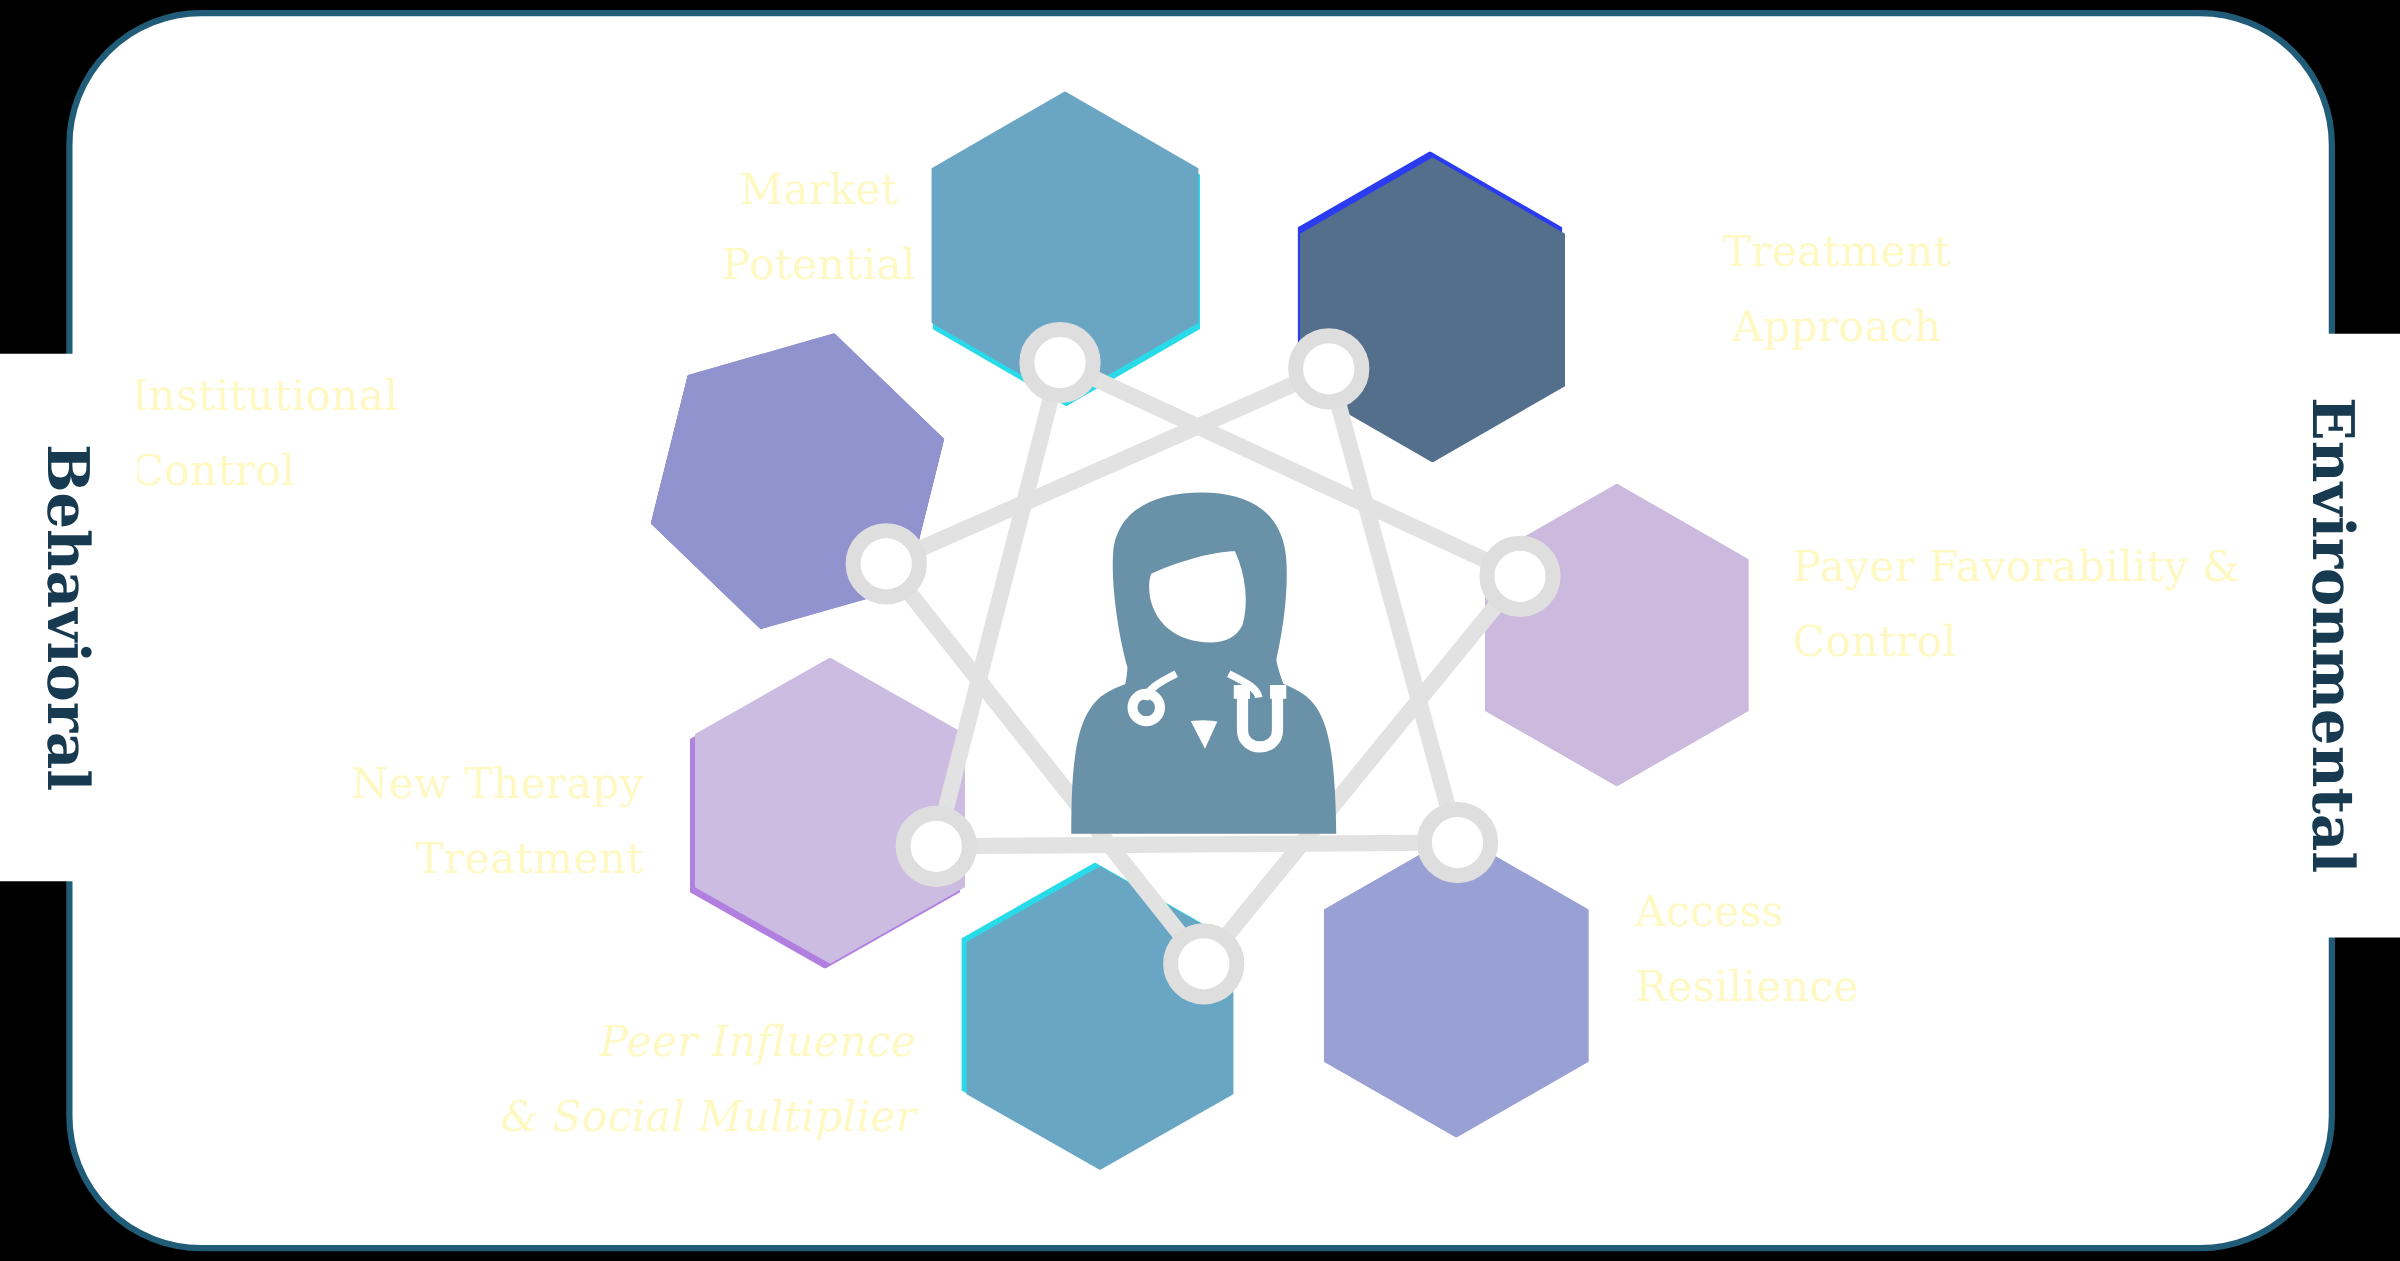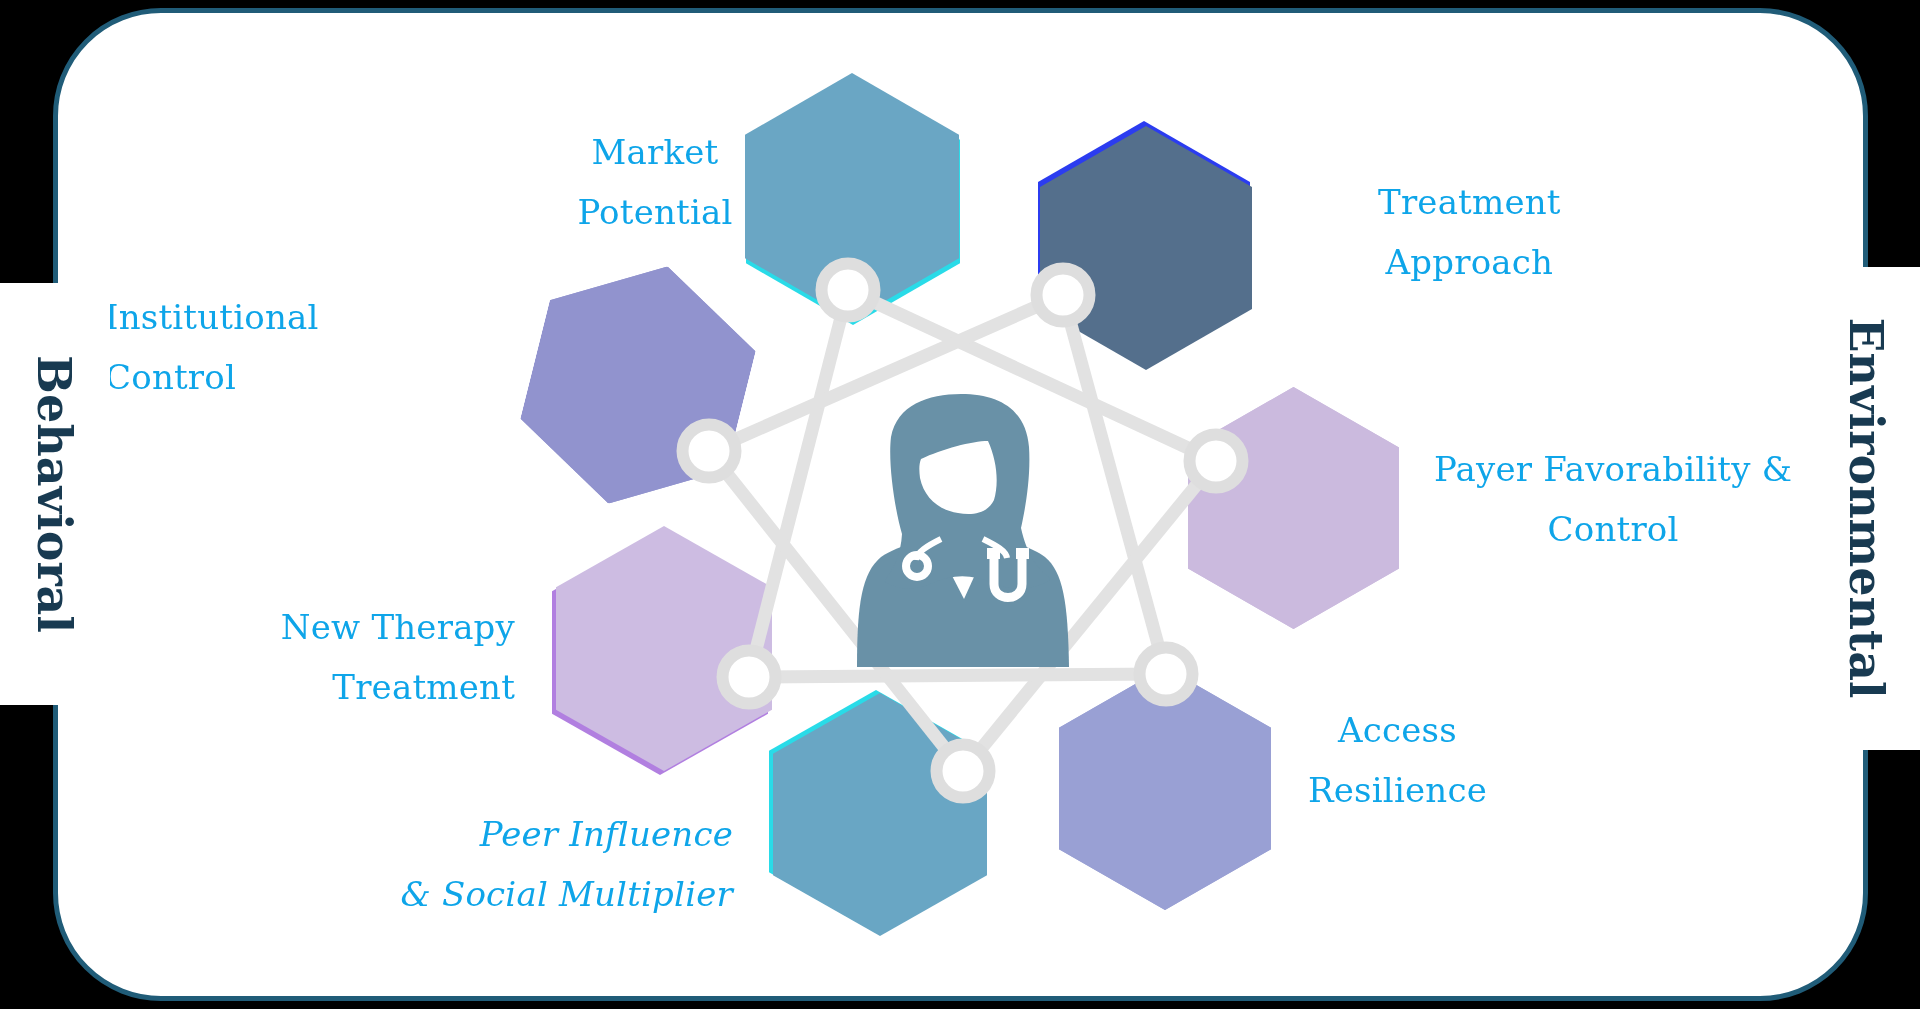--- a/index.html
+++ b/index.html
@@ -18,29 +18,29 @@
   .hex-institutional{left:532px;top:263px;width:212px;height:244px;transform:rotate(14deg);}
   .hex-payer{left:1188px;top:387px;width:211px;height:242px;}
   .hex-newtherapy{left:556px;top:526px;width:216px;height:245px;}
   .hex-newtherapy .hex-accent{transform:translate(-4px,4px);}
   .hex-access{left:1059px;top:667px;width:212px;height:243px;}
   .hex-peer{left:773px;top:693px;width:214px;height:243px;}
   .hex-peer .hex-accent{transform:translate(-4px,-3px);}
   
   .net{position:absolute;left:0;top:0;width:1920px;height:1009px;}
   
-  .flabel{position:absolute;font-size:34px;line-height:60px;color:#0ea5e9;
+  .flabel{position:absolute;font-size:34px;line-height:60px;color:#fef9c3;
           letter-spacing:.2px;}
   .flabel span{display:block;}
   .lab-market{left:495px;top:122px;width:320px;text-align:center;}
   .lab-treatment{left:1378px;top:172px;text-align:center;}
   .lab-institutional{left:105px;top:287px;width:300px;text-align:left;}
-  .lab-payer{left:1434px;top:439px;text-align:center;}
+  .lab-payer{left:1434px;top:424px;text-align:left;}
   .lab-newtherapy{left:215px;top:597px;width:300px;text-align:right;}
-  .lab-access{left:1308px;top:700px;text-align:center;}
+  .lab-access{left:1308px;top:700px;text-align:left;}
   .lab-peer{left:383px;top:804px;width:350px;text-align:right;font-style:italic;}
   
   .tab{position:absolute;background:#fff;}
   .tab-left{left:0;top:283px;width:110px;height:422px;}
   .tab-right{left:1810px;top:267px;width:110px;height:483px;}
   .axis-text{position:absolute;font-weight:bold;font-size:46px;color:#183a51;
              white-space:nowrap;transform:translate(-50%,-50%) rotate(90deg);}
   .axis-left{left:54px;top:494px;}
   .axis-right{left:1866px;top:508px;}
 </style>

